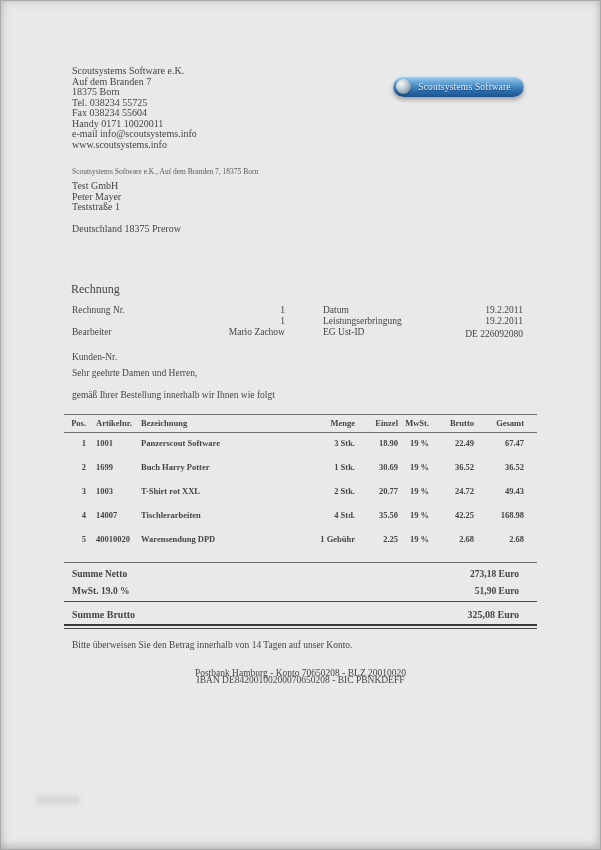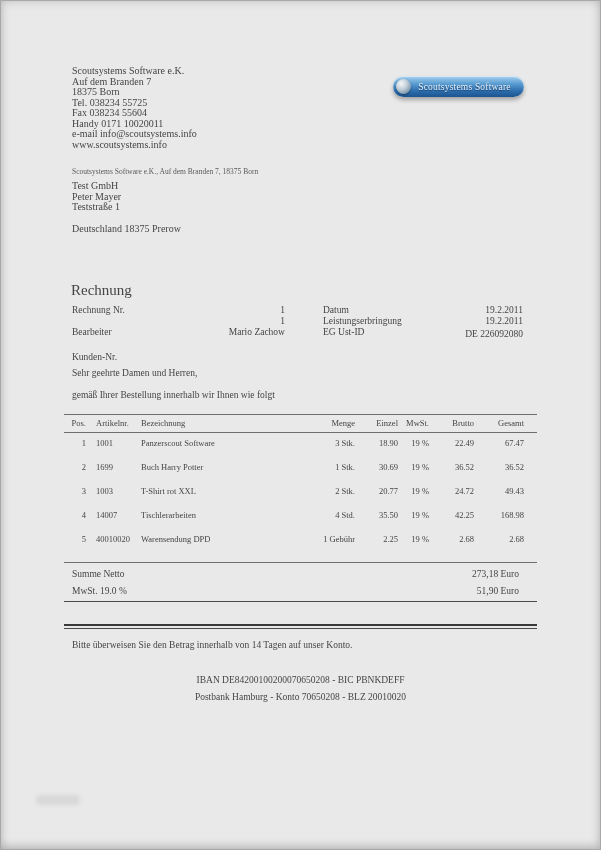--- a/index.html
+++ b/index.html
@@ -14,21 +14,21 @@
       inset 0 0 0 1px #a8a8a8,
       inset 3px 3px 10px rgba(0,0,0,0.10),
       inset -3px -3px 10px rgba(0,0,0,0.10),
       inset 0 -5px 8px rgba(0,0,0,0.10);
   }
   .abs{position:absolute;}
   .t10{font-size:10px;line-height:10.5px;}
   .t95{font-size:9.5px;line-height:11px;}
   .t85{font-size:8.5px;line-height:10px;}
   .t75{font-size:7.5px;line-height:8px;}
-  .title{font-size:15px;}
+  .title{font-size:12px;}
   .hr{position:absolute;left:64px;width:473px;height:1px;background:#6e6e6e;}
   .hr-dark{background:#4a4a4a;}
   .hr-thick{height:2px;background:#3a3a3a;}
   
   .logo{
     position:absolute;left:393px;top:76px;width:131px;height:21px;
     border-radius:11px;
     background:linear-gradient(to bottom,#a9d2ef 0%,#5d9fd3 35%,#2e6fae 70%,#1b548f 100%);
     box-shadow:0 3px 4px rgba(0,0,0,0.30), inset 0 1px 1px rgba(255,255,255,0.6);
     display:flex;align-items:center;
@@ -47,21 +47,21 @@
     letter-spacing:0.2px;
     padding-right:6px;
     white-space:nowrap;
   }
   
   .meta-lbl-l{position:absolute;left:72px;}
   .meta-val-l{position:absolute;left:72px;width:213px;text-align:right;}
   .meta-lbl-r{position:absolute;left:323px;}
   .meta-val-r{position:absolute;left:323px;width:200px;text-align:right;}
   
-  .row{position:absolute;left:0;width:601px;height:12px;}
+  .row{position:absolute;left:0;width:601px;height:12px;font-weight:bold;}
   .c-pos{position:absolute;left:68px;width:18px;text-align:right;}
   .c-art{position:absolute;left:96px;width:44px;}
   .c-bez{position:absolute;left:141px;width:160px;}
   .c-menge{position:absolute;left:285px;width:70px;text-align:right;}
   .c-einzel{position:absolute;left:355px;width:43px;text-align:right;}
   .c-mwst{position:absolute;left:398px;width:31px;text-align:right;}
   .c-brutto{position:absolute;left:429px;width:45px;text-align:right;}
   .c-gesamt{position:absolute;left:474px;width:50px;text-align:right;}
   
   .sum-lbl{position:absolute;left:72px;}
@@ -198,22 +198,26 @@
 
   <div class="row t95" style="top:569px;">
     <span class="sum-lbl">Summe Netto</span>
     <span class="sum-val">273,18 Euro</span>
   </div>
   <div class="row t95" style="top:586px;">
     <span class="sum-lbl">MwSt. 19.0 %</span>
     <span class="sum-val">51,90 Euro</span>
   </div>
   <div class="hr hr-dark" style="top:601px;"></div>
+  <div class="row t10 bold" style="top:610px;">
+    <span class="sum-lbl">Summe Brutto</span>
+    <span class="sum-val">325,08 Euro</span>
+  </div>
   <div class="hr hr-thick" style="top:624px;"></div>
   <div class="hr hr-dark" style="top:628px;"></div>
 
   <div class="abs t95" style="left:72px;top:640px;">Bitte überweisen Sie den Betrag innerhalb von 14 Tagen auf unser Konto.</div>
-  <div class="center-line t95" style="top:692px;">Postbank Hamburg  -  Konto 70650208  -  BLZ 20010020</div>
+  <div class="center-line t95" style="top:668px;">Postbank Hamburg  -  Konto 70650208  -  BLZ 20010020</div>
   <div class="center-line t95" style="top:675px;">IBAN DE84200100200070650208  -  BIC PBNKDEFF</div>
 
   <div class="watermark"></div>
 
 </div>
 
 </body></html>

